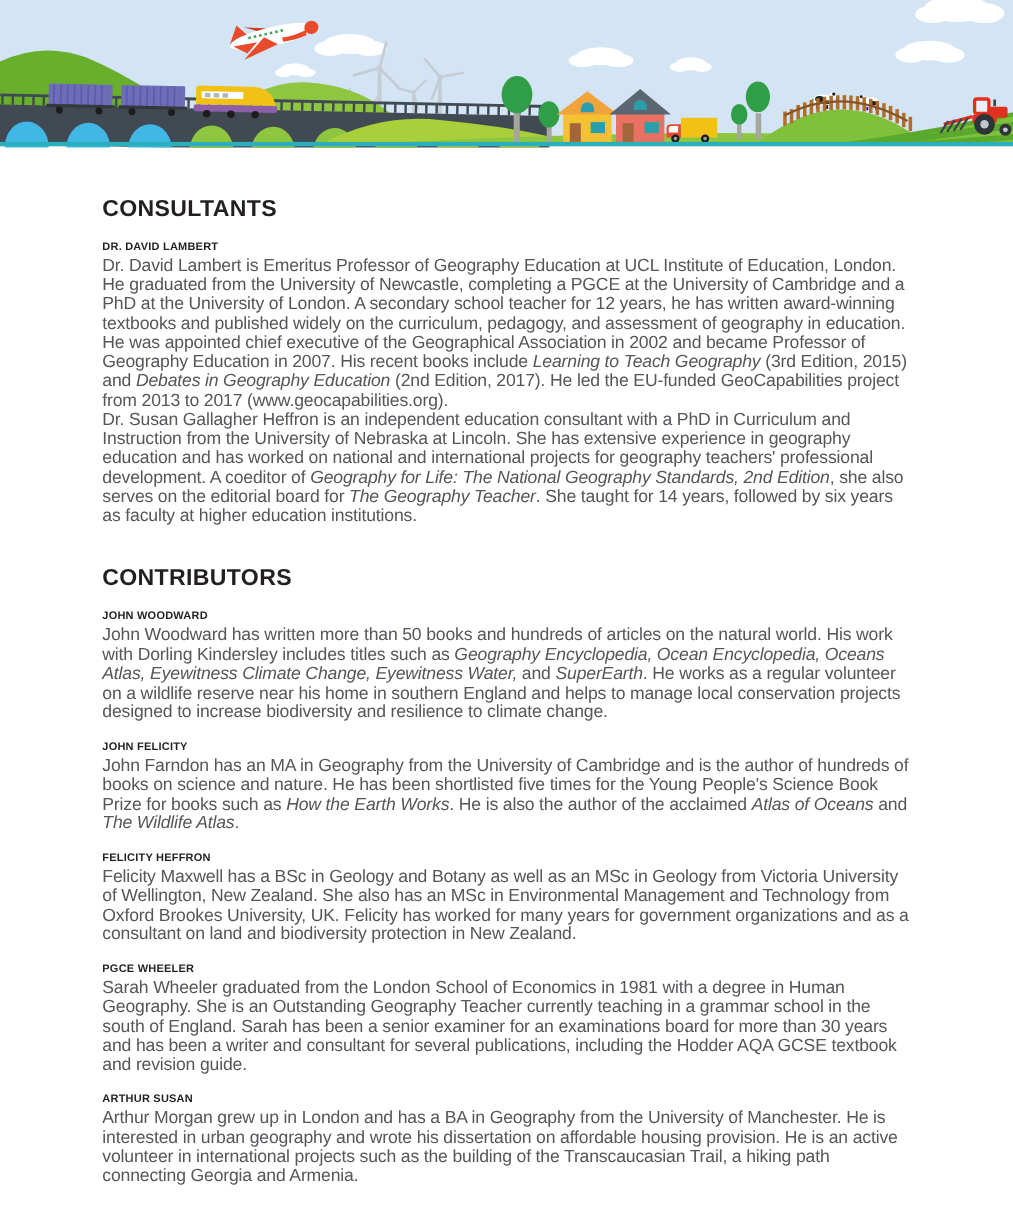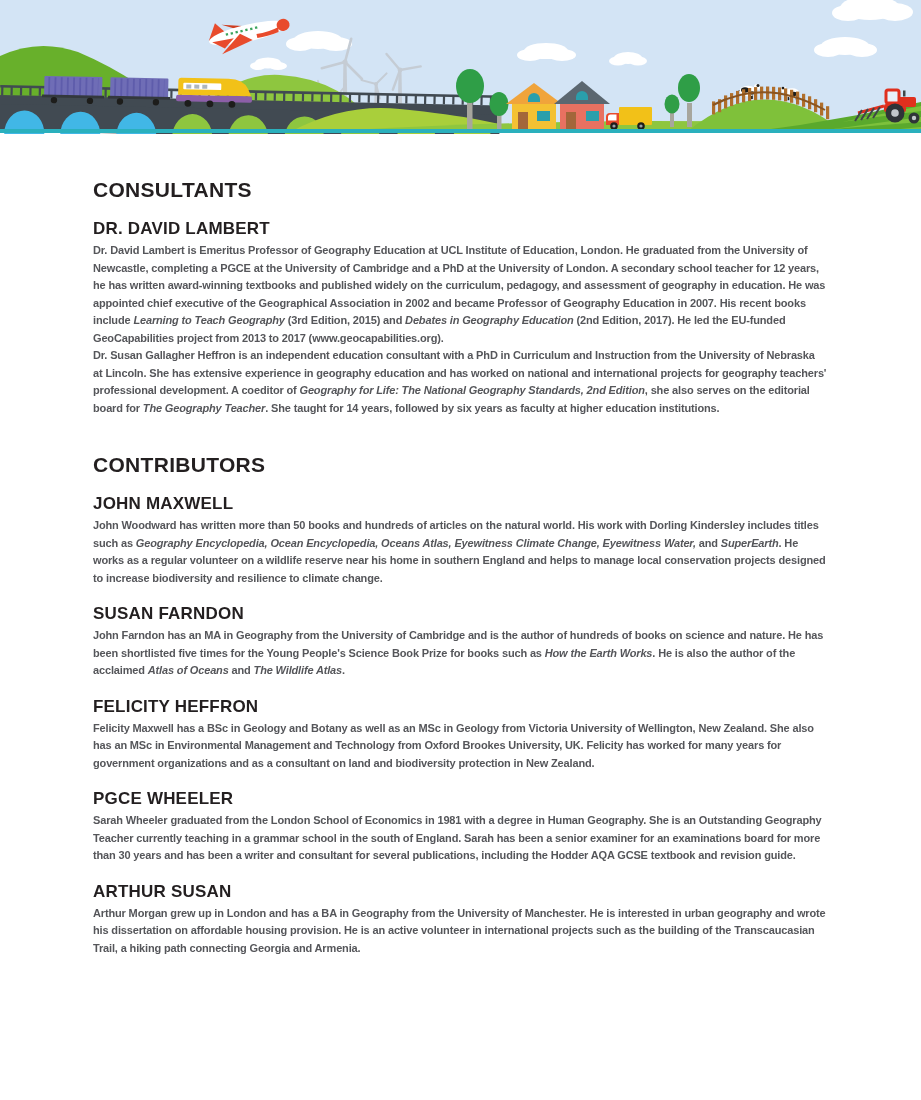--- a/index.html
+++ b/index.html
@@ -11,26 +11,26 @@
   }
   .banner{display:block;}
   .content{padding:44px 92px 0 49px;width:734px;box-sizing:border-box;width:auto;max-width:921px;margin-left:44px;}
   .content-inner{width:734px;}
   .section-heading{
     font-size:21px;font-weight:bold;letter-spacing:.3px;
     color:var(--heading-text,#231f20);margin:0;
   }
   .credits-section + .credits-section{margin-top:36px;}
   .bio-entry h2{
-    font-size:17px;font-weight:bold;letter-spacing:.2px;
+    font-size:10px;font-weight:bold;letter-spacing:.2px;
     color:var(--heading-text,#231f20);margin:17px 0 3px;
   }
   .bio-entry p{
-    font-size:11px;line-height:17.5px;letter-spacing:-0.15px;
-    color:var(--body-text,#55565a);margin:0;font-weight:bold;
+    font-size:16px;line-height:17.5px;letter-spacing:-0.15px;
+    color:var(--body-text,#55565a);margin:0;
   }
   .bio-entry p i{font-style:italic;}
 </style>
 </head>
 <body>
 
 <div class="page">
 
   <svg class="banner" width="921" height="134" viewBox="0 0 921 134" xmlns="http://www.w3.org/2000/svg">
 
@@ -306,25 +306,25 @@
             <h2>DR. DAVID LAMBERT</h2>
             <p><span>Dr. David Lambert is Emeritus Professor of Geography Education at UCL Institute of Education, London. He graduated from the University of Newcastle, completing a PGCE at the University of Cambridge and a PhD at the University of London. A secondary school teacher for 12 years, he has written award-winning textbooks and published widely on the curriculum, pedagogy, and assessment of geography in education. He was appointed chief executive of the Geographical Association in 2002 and became Professor of Geography Education in 2007. His recent books include </span><i>Learning to Teach Geography</i><span> (3rd Edition, 2015) and </span><i>Debates in Geography Education</i><span> (2nd Edition, 2017). He led the EU-funded GeoCapabilities project from 2013 to 2017 (www.geocapabilities.org).</span></p>
           </article>
           <article class="bio-entry">
             <p><span>Dr. Susan Gallagher Heffron is an independent education consultant with a PhD in Curriculum and Instruction from the University of Nebraska at Lincoln. She has extensive experience in geography education and has worked on national and international projects for geography teachers' professional development. A coeditor of </span><i>Geography for Life: The National Geography Standards, 2nd Edition</i><span>, she also serves on the editorial board for </span><i>The Geography Teacher</i><span>. She taught for 14 years, followed by six years as faculty at higher education institutions.</span></p>
           </article>
         </section>
         <section class="credits-section">
           <h1 class="section-heading">CONTRIBUTORS</h1>
           <article class="bio-entry">
-            <h2>JOHN MAXWELL</h2>
+            <h2>JOHN WOODWARD</h2>
             <p><span>John Woodward has written more than 50 books and hundreds of articles on the natural world. His work with Dorling Kindersley includes titles such as </span><i>Geography Encyclopedia, Ocean Encyclopedia, Oceans Atlas, Eyewitness Climate Change, Eyewitness Water,</i><span> and </span><i>SuperEarth</i><span>. He works as a regular volunteer on a wildlife reserve near his home in southern England and helps to manage local conservation projects designed to increase biodiversity and resilience to climate change.</span></p>
           </article>
           <article class="bio-entry">
-            <h2>SUSAN FARNDON</h2>
+            <h2>JOHN FELICITY</h2>
             <p><span>John Farndon has an MA in Geography from the University of Cambridge and is the author of hundreds of books on science and nature. He has been shortlisted five times for the Young People's Science Book Prize for books such as </span><i>How the Earth Works</i><span>. He is also the author of the acclaimed </span><i>Atlas of Oceans</i><span> and </span><i>The Wildlife Atlas</i><span>.</span></p>
           </article>
           <article class="bio-entry">
             <h2>FELICITY HEFFRON</h2>
             <p><span>Felicity Maxwell has a BSc in Geology and Botany as well as an MSc in Geology from Victoria University of Wellington, New Zealand. She also has an MSc in Environmental Management and Technology from Oxford Brookes University, UK. Felicity has worked for many years for government organizations and as a consultant on land and biodiversity protection in New Zealand.</span></p>
           </article>
           <article class="bio-entry">
             <h2>PGCE WHEELER</h2>
             <p><span>Sarah Wheeler graduated from the London School of Economics in 1981 with a degree in Human Geography. She is an Outstanding Geography Teacher currently teaching in a grammar school in the south of England. Sarah has been a senior examiner for an examinations board for more than 30 years and has been a writer and consultant for several publications, including the Hodder AQA GCSE textbook and revision guide.</span></p>
           </article>

